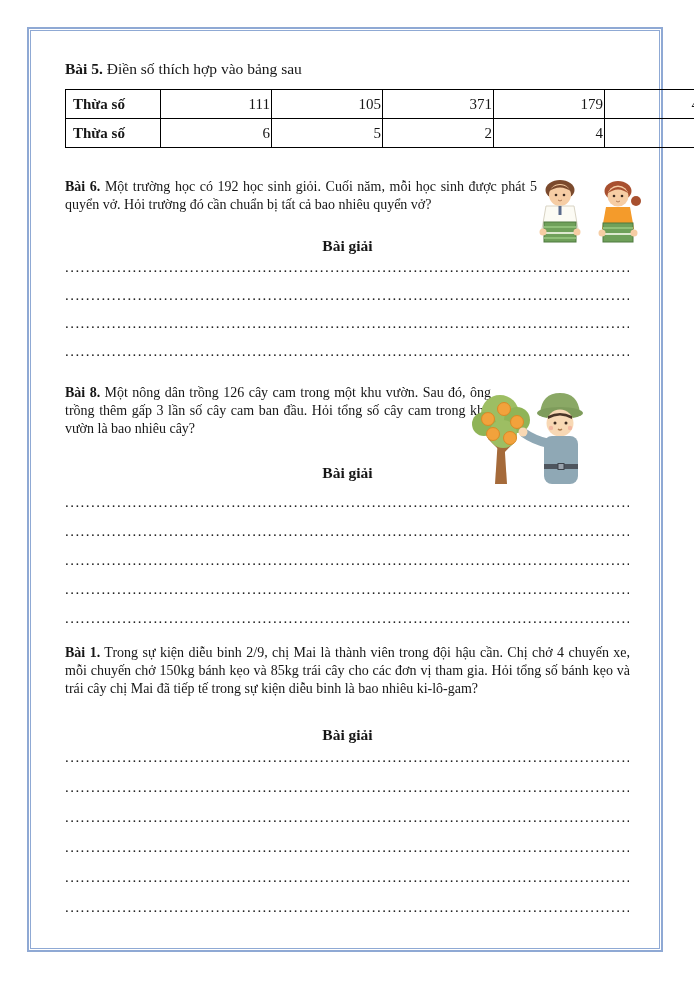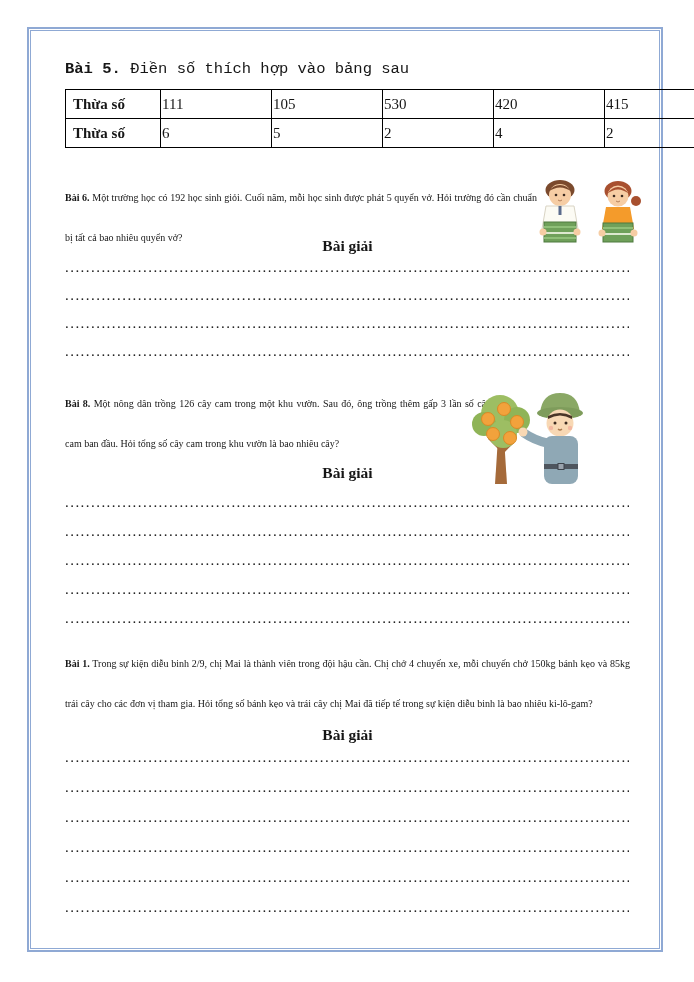--- a/index.html
+++ b/index.html
@@ -16,41 +16,41 @@
     width: 636px; height: 925px;
     border: 2px solid #8FA9D4;
     box-sizing: border-box;
   }
   .page-border-inner {
     position: absolute; left: 1px; top: 1px; right: 1px; bottom: 1px;
     border: 1px solid #8FA9D4;
   }
   .abs { position: absolute; }
   .para {
-    font-size: 10px;
-    line-height: 40px;
+    font-size: 14px;
+    line-height: 18px;
     text-align: justify;
   }
   .lbl { font-weight: bold; }
   .title-line { font-size: 15.5px; }
   
   table.mul {
     border-collapse: collapse;
     width: 651px;
     table-layout: fixed;
   }
   table.mul td {
     border: 1.5px solid #000;
     height: 26px;
     font-size: 15px;
     overflow: hidden;
     white-space: nowrap;
   }
   td.hdr { font-weight: bold; text-align: left; padding-left: 7px; }
-  td.val { text-align: left; }
+  td.val { text-align: right; }
   td.dotcell { text-align: center; letter-spacing: 1px; font-weight: bold; color:#222; }
   col.c-hdr { width: 95px; }
   
   .solution {
     width: 565px;
     padding-right: 84px;
     box-sizing: content-box;
     text-align: center;
     font-weight: bold;
     font-size: 15.5px;
@@ -75,41 +75,41 @@
   .p30 .dot-line { height: 30px; }
   .illus { display: block; }
 </style>
 </head>
 <body>
 
 <div class="page-border">
   <div class="page-border-inner"></div>
 </div>
 
-<div class="abs title-line" style="left:65px; top:60px; width:565px;font-family:Liberation Mono, monospace;">
+<div class="abs title-line" style="left:65px; top:60px; width:565px;">
   <span class="lbl">Bài 5.</span>
   <span>Điền số thích hợp vào bảng sau</span>
 </div>
 
 <table class="mul abs" style="left:65px; top:89px;">
   <colgroup>
     <col class="c-hdr">
       <col>
       <col>
       <col>
       <col>
       <col>
   </colgroup>
   <tbody>
       <tr>
     <td class="hdr">Thừa số</td>
     <td class="val">111</td>
     <td class="val">105</td>
-    <td class="val">530</td>
-    <td class="val">420</td>
+    <td class="val">371</td>
+    <td class="val">179</td>
     <td class="val">415</td>
   </tr>
   <tr>
     <td class="hdr">Thừa số</td>
     <td class="val">6</td>
     <td class="val">5</td>
     <td class="val">2</td>
     <td class="val">4</td>
     <td class="val">2</td>
   </tr>

